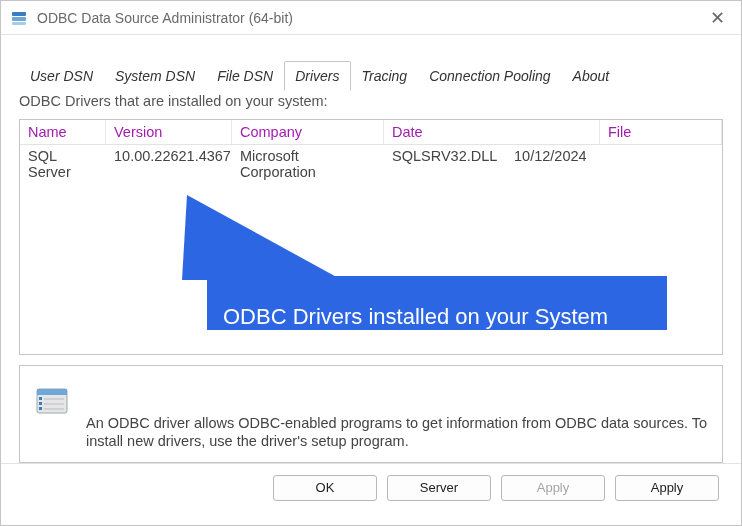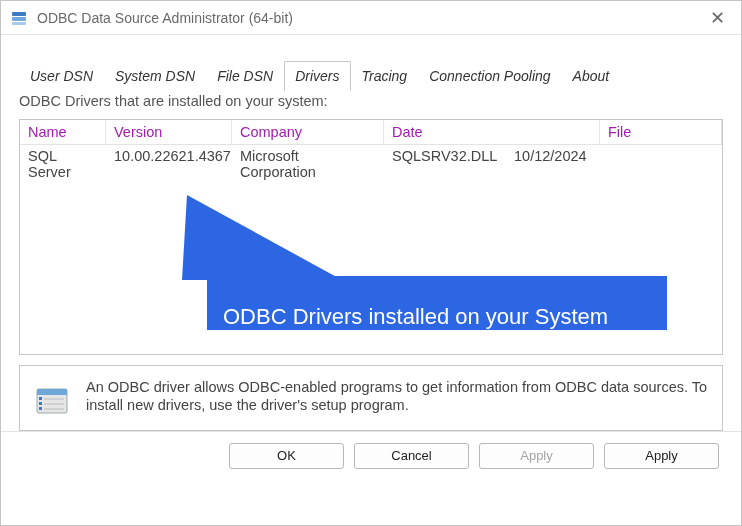--- a/index.html
+++ b/index.html
@@ -46,25 +46,25 @@
   .infobox {
     margin-top: 10px;
     border: 1px solid #c5c5c5;
     padding: 12px 14px 12px 14px;
     display: flex;
     gap: 16px;
     font-size: 14.5px;
     color: #444;
   }
   .infobox .ic { width: 36px; height: 36px; flex: 0 0 36px; margin-top: 4px; }
-  .infobox .txt { flex: 1; line-height: 1.25; }
+  .infobox .txt { flex: 1; line-height: 1.25; margin-top: 36px; }
 
   .footer { height: 48px; display: flex; justify-content: flex-end; align-items: center; gap: 10px; padding-right: 22px; border-top: 1px solid #e3e3e3; }
   .btn {
-    width: 115px; height: 26px;
+    width: 104px; height: 26px;
     font-size: 13px;
     border: 1px solid #b8b8b8;
     background: #fdfdfd;
     border-radius: 3px;
     display: inline-flex; align-items: center; justify-content: center;
     color: #222; cursor: default;
   }
   .btn.disabled { color:#a5a5a5; }
 
   
@@ -161,16 +161,16 @@
   <polygon points="40,10 195,95 35,95" fill="#2d66e3"></polygon>
 </svg>
 <div class="annot">
   <span>ODBC Drivers installed on your System</span>
 </div>
 
 </div>
 
 <div class="footer">
   <div class="btn">OK</div>
-  <div class="btn">Cancel</div>
+  <div class="btn">Server</div>
   <div class="btn disabled">Apply</div>
   <div class="btn">Apply</div>
 </div>
 
 </body></html>

